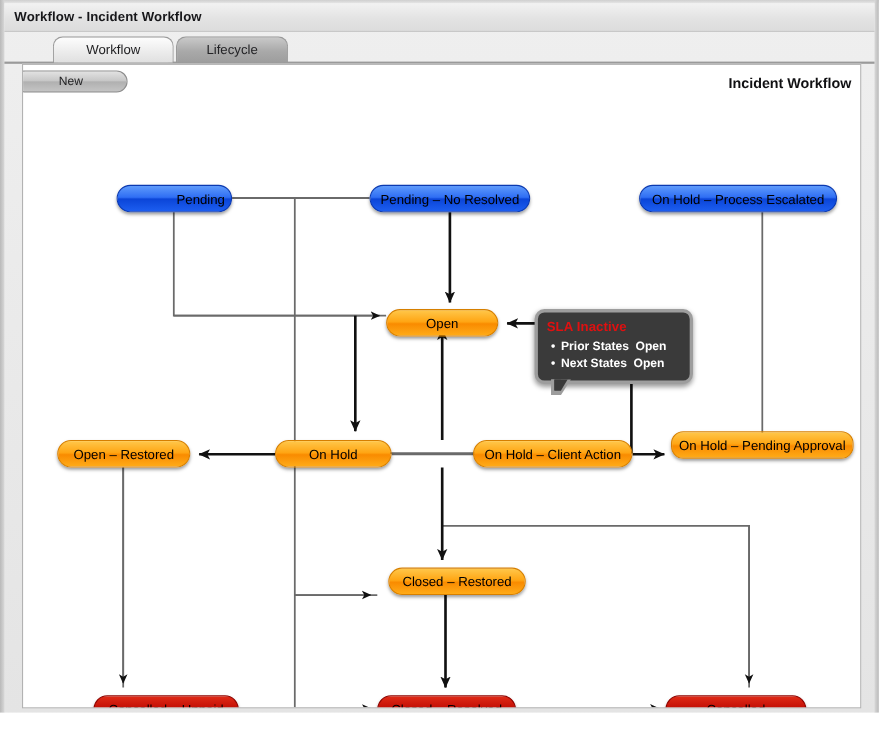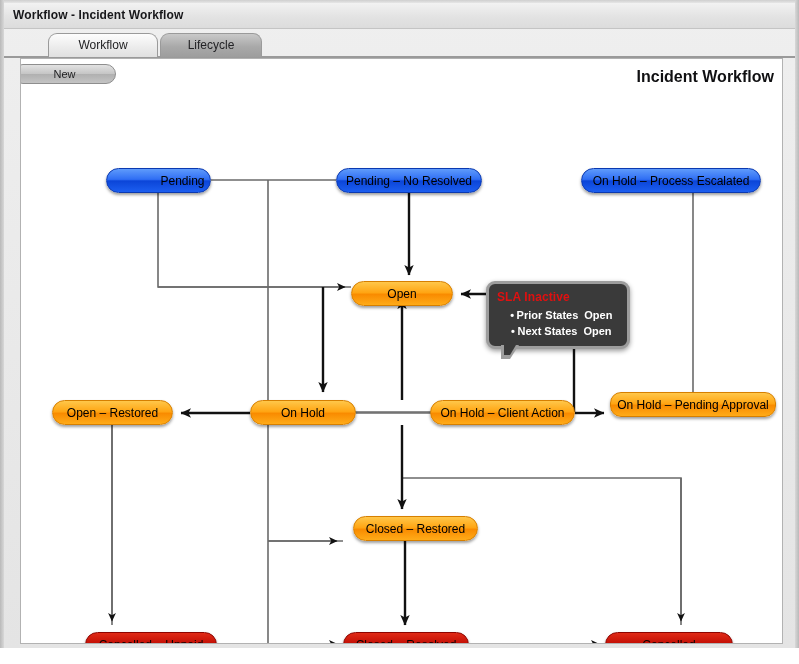--- a/index.html
+++ b/index.html
@@ -134,21 +134,21 @@
     text-align: center;
     line-height: 19px;
     box-sizing: border-box;
     cursor: pointer;
   }
 
   .panel-heading {
     position: absolute;
     right: 8px;
     top: 9px;
-    font-size: 16px;
+    font-size: 13px;
     font-weight: bold;
     color: #101012;
   }
 
   
   .canvas {
     position: absolute;
     left: 0;
     top: 30px;
     width: 761px;
@@ -209,21 +209,20 @@
     margin-bottom: 3px;
     letter-spacing: .1px;
   }
   .tooltip-row {
     color: #ffffff;
     font-size: 11px;
     font-weight: bold;
     line-height: 16px;
     white-space: nowrap;
     padding-left: 4px;
-    text-align: center;
   }
   .tooltip-row .bullet {
     display: inline-block;
     width: 9px;
     color: #ffffff;
   }
   .tooltip-row .val { margin-left: 6px; }
   .tooltip-tail {
     position: absolute;
     left: 12px;

